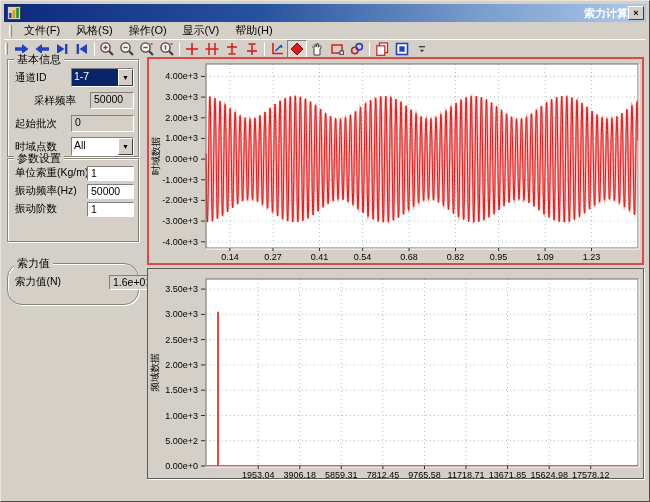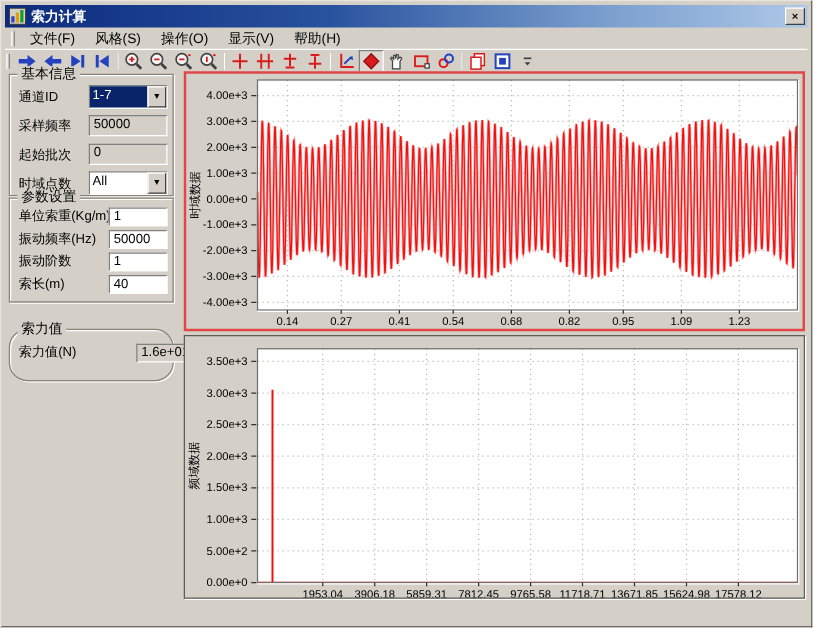--- a/index.html
+++ b/index.html
@@ -10,21 +10,21 @@
     border-top:1px solid #e8e4dc;border-left:1px solid #e8e4dc;
     border-right:1px solid #504c44;border-bottom:1px solid #504c44;
     overflow:hidden;
   }
   .titlebar{
     position:absolute;left:3px;top:3px;right:3px;height:18px;
     background:linear-gradient(90deg,#0d2a7c 0%,#28529e 40%,#7b9fce 75%,#aec8e8 100%);
     display:flex;align-items:center;padding:0 2px;
   }
   .app-icon{width:14px;height:14px;margin-left:1px;flex:0 0 auto;}
-  .title-text{color:#fff;font-size:11px;font-weight:bold;margin-left:4px;flex:1;white-space:nowrap;}
+  .title-text{color:#fff;font-size:11px;font-weight:bold;margin-left:4px;flex:1;white-space:nowrap;text-align:right;}
   .close-btn{
     width:16px;height:14px;background:#d4d0c8;
     border:1px solid;border-color:#ffffff #404040 #404040 #ffffff;
     font-size:9px;line-height:11px;text-align:center;font-weight:bold;color:#000;padding:0;
   }
   .menubar{
     position:absolute;left:3px;top:21px;right:3px;height:17px;
     display:flex;align-items:center;font-size:11px;padding-left:4px;
   }
   .menu-grip,.tb-grip{width:3px;height:12px;border-left:1px solid #ffffff;border-right:1px solid #8e8a80;margin:0 4px 0 1px;}
@@ -242,21 +242,21 @@
     <div id="sidebar">
         <div class="groupbox" style="left: 3px; top: 2px; width: 132px; height: 98px; padding-top: 6px;">
           <span class="legend">基本信息</span>
           <div class="g-row" style="height: 23px;">
             <span class="g-label" style="width: 56px;">通道ID</span>
             <div class="combo" style="flex: 1 1 0%; height: 19px;">
               <span class="combo-text selected">1-7</span>
               <button class="combo-btn">▼</button>
             </div>
           </div>
-          <div class="g-row" style="height: 23px;">
+          <div class="g-row" style="height: 23px; margin-left: 19px;">
             <span class="g-label" style="width: 56px;">采样频率</span>
             <div class="field readonly" style="flex: 1 1 0%; height: 17px;">50000</div>
           </div>
           <div class="g-row" style="height: 23px;">
             <span class="g-label" style="width: 56px;">起始批次</span>
             <div class="field readonly" style="flex: 1 1 0%; height: 17px;">0</div>
           </div>
           <div class="g-row" style="height: 23px;">
             <span class="g-label" style="width: 56px;">时域点数</span>
             <div class="combo" style="flex: 1 1 0%; height: 19px;">
@@ -271,24 +271,20 @@
             <span class="g-label" style="width: 72px;">单位索重(Kg/m)</span>
             <input class="field" value="1" style="flex: 1 1 0%; height: 15px; min-width: 0px;">
           </div>
           <div class="g-row" style="height: 18px;">
             <span class="g-label" style="width: 72px;">振动频率(Hz)</span>
             <input class="field" value="50000" style="flex: 1 1 0%; height: 15px; min-width: 0px;">
           </div>
           <div class="g-row" style="height: 18px; align-items: center;">
             <span class="g-label" style="width: 72px;">振动阶数</span>
             <input class="field" value="1" style="flex: 1 1 0%; height: 15px; min-width: 0px;">
-          </div>
-          <div class="g-row" style="height: 18px;">
-            <span class="g-label" style="width: 72px;">索长(m)</span>
-            <input class="field" value="40" style="flex: 1 1 0%; height: 15px; min-width: 0px;">
           </div>
         </div>
         <div class="groupbox" style="left: 3px; top: 206px; width: 132px; height: 42px; padding-top: 9px; border-radius: 15px;">
           <span class="legend">索力值</span>
           <div class="g-row" style="height: 18px; gap: 46px;">
             <span class="g-label" style="width: 48px;">索力值(N)</span>
             <div class="field readonly" style="flex: 1 1 0%; height: 15px;">1.6e+013</div>
           </div>
         </div>
       </div>

